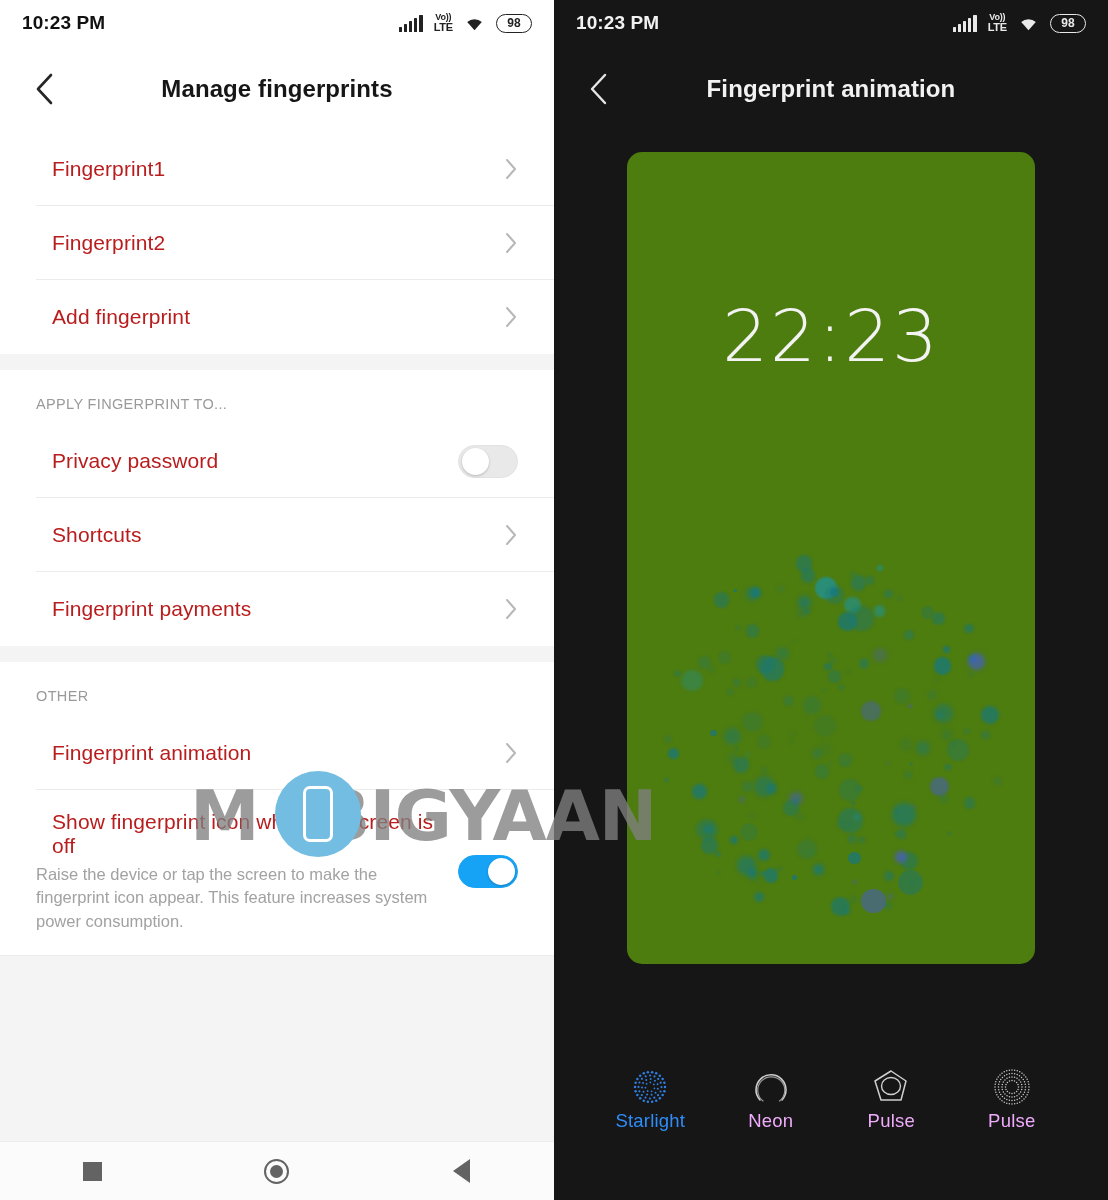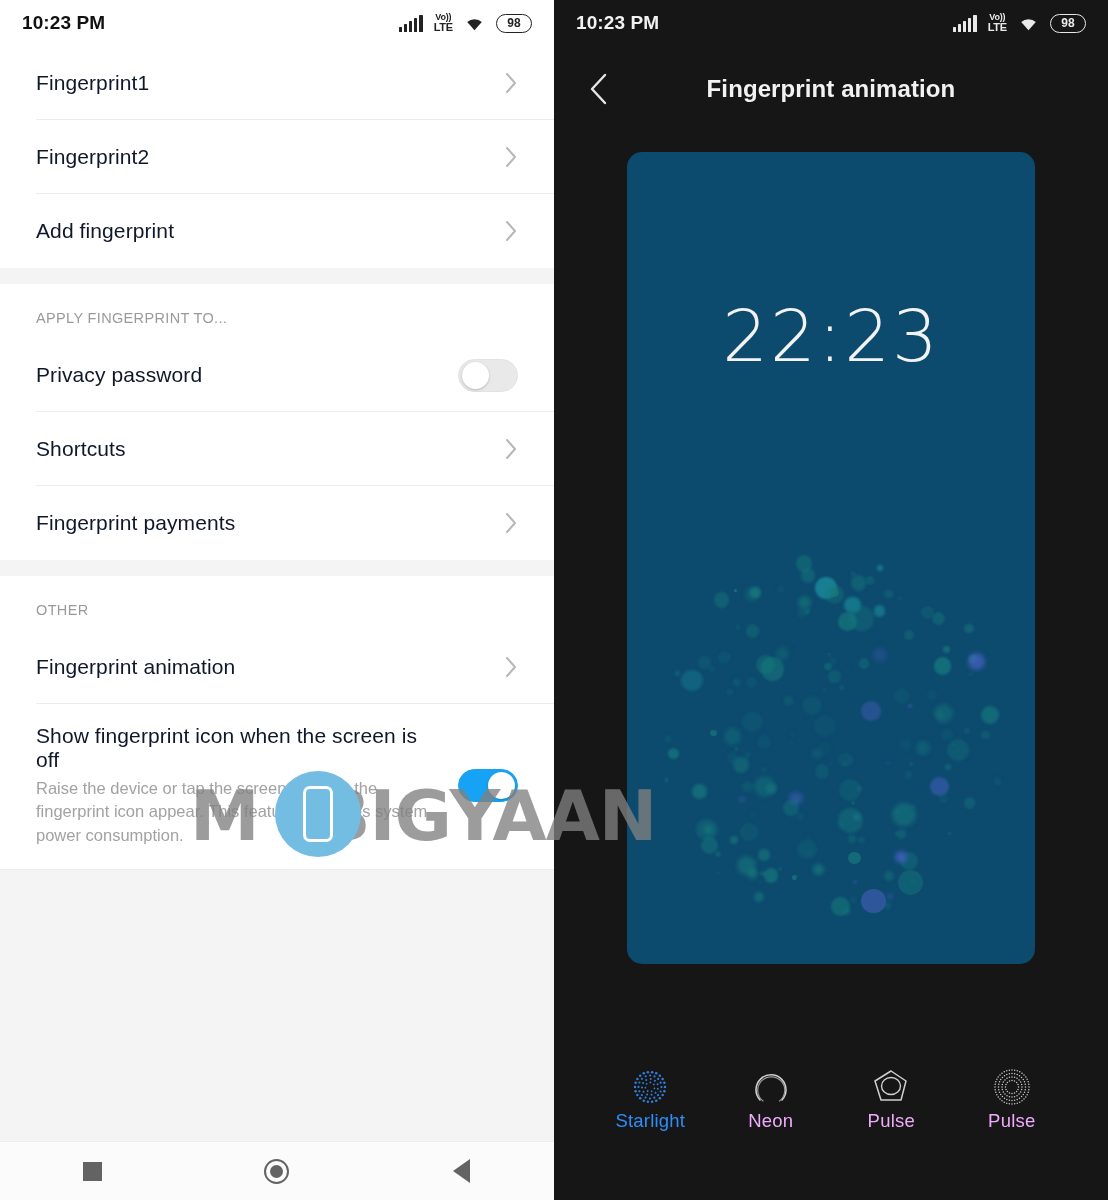--- a/index.html
+++ b/index.html
@@ -56,21 +56,21 @@
   .group-gap { height:16px; background:#f4f4f4; }
 
   .sect-head { padding:26px 36px 12px; font-size:14.5px; color:#9a9a9a;
      letter-spacing:.35px; }
 
   .row { position:relative; display:flex; align-items:center;
      min-height:74px; padding:0 36px; background:#fff; cursor:pointer; }
   .row::after { content:""; position:absolute; left:36px; right:0; bottom:0;
      height:1px; background:#ececed; }
   .row.no-div::after { display:none; }
-  .row-label { font-size:21px; color:#0f172a; letter-spacing:.1px; }
+  .row-label { font-size:21px; color:#b91c1c; letter-spacing:.1px;margin-left:16px; }
   .row-texts { display:flex; flex-direction:column; padding-right:20px; }
   .row-sub { font-size:16.5px; line-height:1.42; color:#a2a2a2; margin-top:5px;
      max-width:392px; }
   .row-main { flex:1 1 auto; }
 
   .chev-r { margin-left:auto; opacity:.62; display:flex; align-items:center; }
   .chev-r svg { display:block; }
 
   .toggle { margin-left:auto; width:60px; height:33px; border-radius:17px;
      position:relative; flex:0 0 60px; background:#e9e9e9;
@@ -100,21 +100,21 @@
   .panel-right .statusbar { background:transparent; }
   .panel-right .sb-time { color:#f2f2f2; }
   .panel-right .ico-signal i { background:#e9e9e9; }
   .panel-right .ico-volte { color:#e9e9e9; }
   .panel-right .ico-batt { border-color:#e9e9e9; color:#e9e9e9; }
   .panel-right .appbar { background:transparent; }
   .panel-right .appbar-title { color:#f2f2f2; }
 
   .preview-wrap { flex:1 1 auto; display:flex; align-items:flex-start;
      justify-content:center; padding-top:20px; }
-  .preview-card { position:relative; width:408px; height:812px; background:#0c4a6e;
+  .preview-card { position:relative; width:408px; height:812px; background:#4d7c0f;
      border-radius:15px; overflow:hidden; }
   .preview-clock { position:absolute; top:142px; left:0; right:0; text-align:center;
      font-size:72px; font-weight:300; color:#f3f3f3; letter-spacing:2px;
      font-family:"DejaVu Sans", sans-serif; }
   .particles { position:absolute; inset:0; }
   .particles span { position:absolute; border-radius:50%; display:block; }
 
   .options { height:150px; flex:0 0 150px; display:flex; align-items:flex-start;
      justify-content:space-around; padding:14px 36px 0; }
   .opt { width:104px; display:flex; flex-direction:column; align-items:center;
@@ -158,20 +158,28 @@
         </div>
         <div class="ico-wifi">
           <svg width="21" height="16" viewBox="0 0 21 16">
             <path d="M10.5 15.3 L3.2 7.1 A10.6 10.6 0 0 1 17.8 7.1 Z" fill="#222"></path>
           </svg>
         </div>
         <div class="ico-batt">98</div>
       </div>
     </div>
 
+    <div class="appbar">
+      <div class="back-chev">
+        <svg width="22" height="34" viewBox="0 0 22 34">
+          <polyline points="17,3 4,17 17,31" fill="none" stroke="#262626" stroke-width="2.6" stroke-linecap="round" stroke-linejoin="round"></polyline>
+        </svg>
+      </div>
+      <div class="appbar-title">Manage fingerprints</div>
+    </div>
 
     <div class="scrollbody">
 
       <div class="group">
         <div class="row">
           <div class="row-main"><span class="row-label">Fingerprint1</span></div>
           <div class="chev-r">
             <svg width="14" height="24" viewBox="0 0 14 24">
                 <polyline points="3,3 11,12 3,21" fill="none" stroke="#8c8c8c" stroke-width="2" stroke-linecap="round" stroke-linejoin="round"></polyline>
               </svg>

